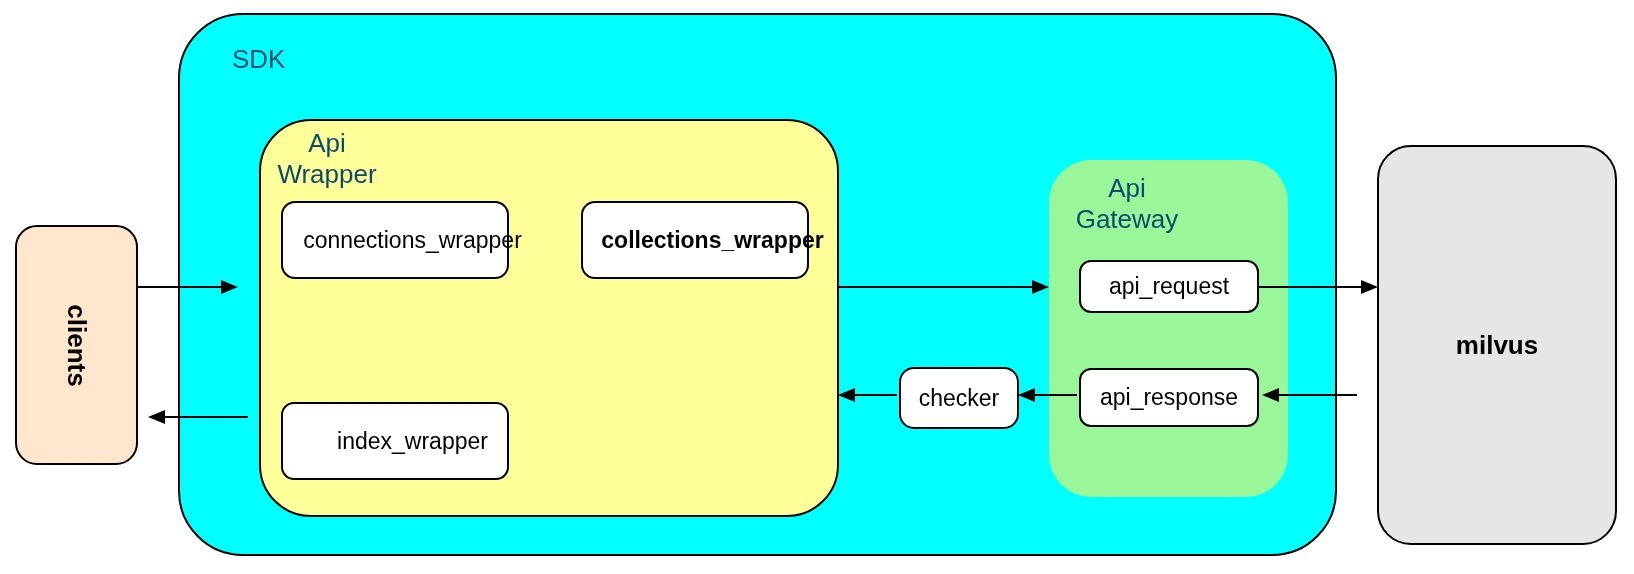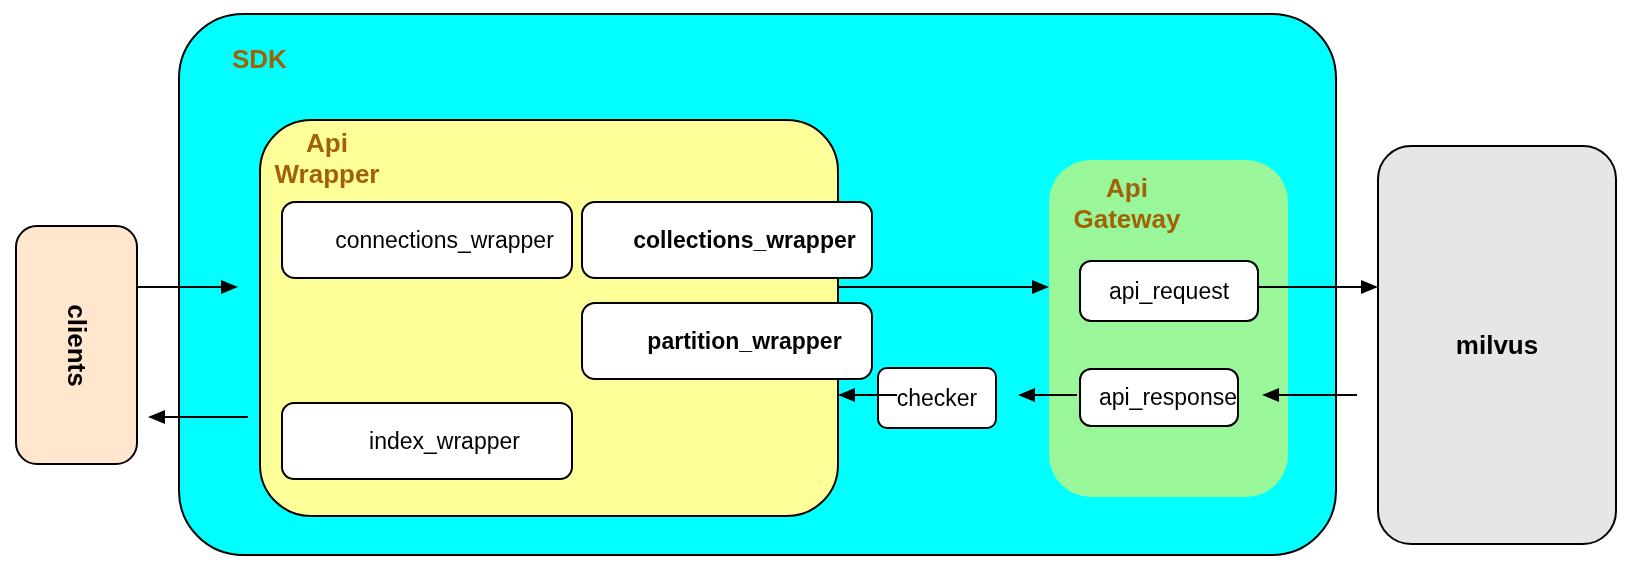--- a/index.html
+++ b/index.html
@@ -15,54 +15,54 @@
 
   
   .container { border: 2px solid #000; }
   .sdk        { left: 178px; top: 13px;  width: 1159px; height: 543px; border-radius: 65px; }
   .apiwrapper { left: 79px;  top: 104px; width: 580px;  height: 398px; border-radius: 52px; }
   .apigateway { left: 869px; top: 145px; width: 239px;  height: 337px; border-radius: 42px; border: none; }
 
   
   .clabel {
     position: absolute;
-    font-weight: bold;
+    font-weight: normal;
     font-size: 26px;
     line-height: 31px;
-    color: #a16207;
+    color: #0c4a6e;
     white-space: pre-line;
     text-align: center;
   }
   .sdk-label        { left: 52px; top: 29px; text-align: left; }
   .apiwrapper-label { left: 6px;  top: 7px;  width: 120px; }
   .apigateway-label { left: 18px; top: 13px; width: 120px; }
 
   
   .node {
     position: absolute;
     box-sizing: border-box;
     background: #ffffff;
     border: 2px solid #000;
     display: flex;
     align-items: center;
     justify-content: center;
     font-size: 23px;
     color: #000;
     text-align: center;
   }
-  .wbox { width: 292px; height: 78px; border-radius: 14px; padding-left: 35px; }
+  .wbox { width: 228px; height: 78px; border-radius: 14px; padding-left: 35px; }
   .col1 { left: 20px; }
   .col2 { left: 320px; font-weight: bold; }
   .row1 { top: 80px; }
   .row2 { top: 181px; }
   .row3 { top: 281px; border-radius: 13px; }
 
-  .checker      { left: 697px; top: 352px; width: 120px; height: 62px; border-radius: 10px; }
-  .api-request  { left: 30px;  top: 100px; width: 180px; height: 62px; border-radius: 12px; }
-  .api-response { left: 30px;  top: 208px; width: 160px; height: 59px; border-radius: 12px; justify-content: flex-end; }
+  .checker      { left: 719px; top: 352px; width: 120px; height: 62px; border-radius: 15px; }
+  .api-request  { left: 30px;  top: 100px; width: 180px; height: 53px; border-radius: 12px; }
+  .api-response { left: 30px;  top: 208px; width: 180px; height: 59px; border-radius: 12px; }
 
   .clients {
     left: 15px; top: 225px; width: 123px; height: 240px;
     border-radius: 22px; font-weight: bold; font-size: 26px;
   }
   .clients .rot { transform: rotate(90deg); white-space: nowrap; }
   .milvus {
     left: 1377px; top: 145px; width: 240px; height: 400px;
     border-radius: 34px; font-weight: bold; font-size: 26px;
   }
@@ -90,23 +90,20 @@
 
     <div class="abs container apiwrapper" style="background: rgb(255, 255, 153);">
       <div class="clabel apiwrapper-label">Api
 Wrapper</div>
 
       <div class="node wbox col1 row1">
         <span>connections_wrapper</span>
       </div>
       <div class="node wbox col2 row1">
         <span>collections_wrapper</span>
-      </div>
-      <div class="node wbox col2 row2">
-        <span>partition_wrapper</span>
       </div>
       <div class="node wbox col1 row3">
         <span>index_wrapper</span>
       </div>
     </div>
 
     <div class="node checker">
       <span>checker</span>
     </div>
 

